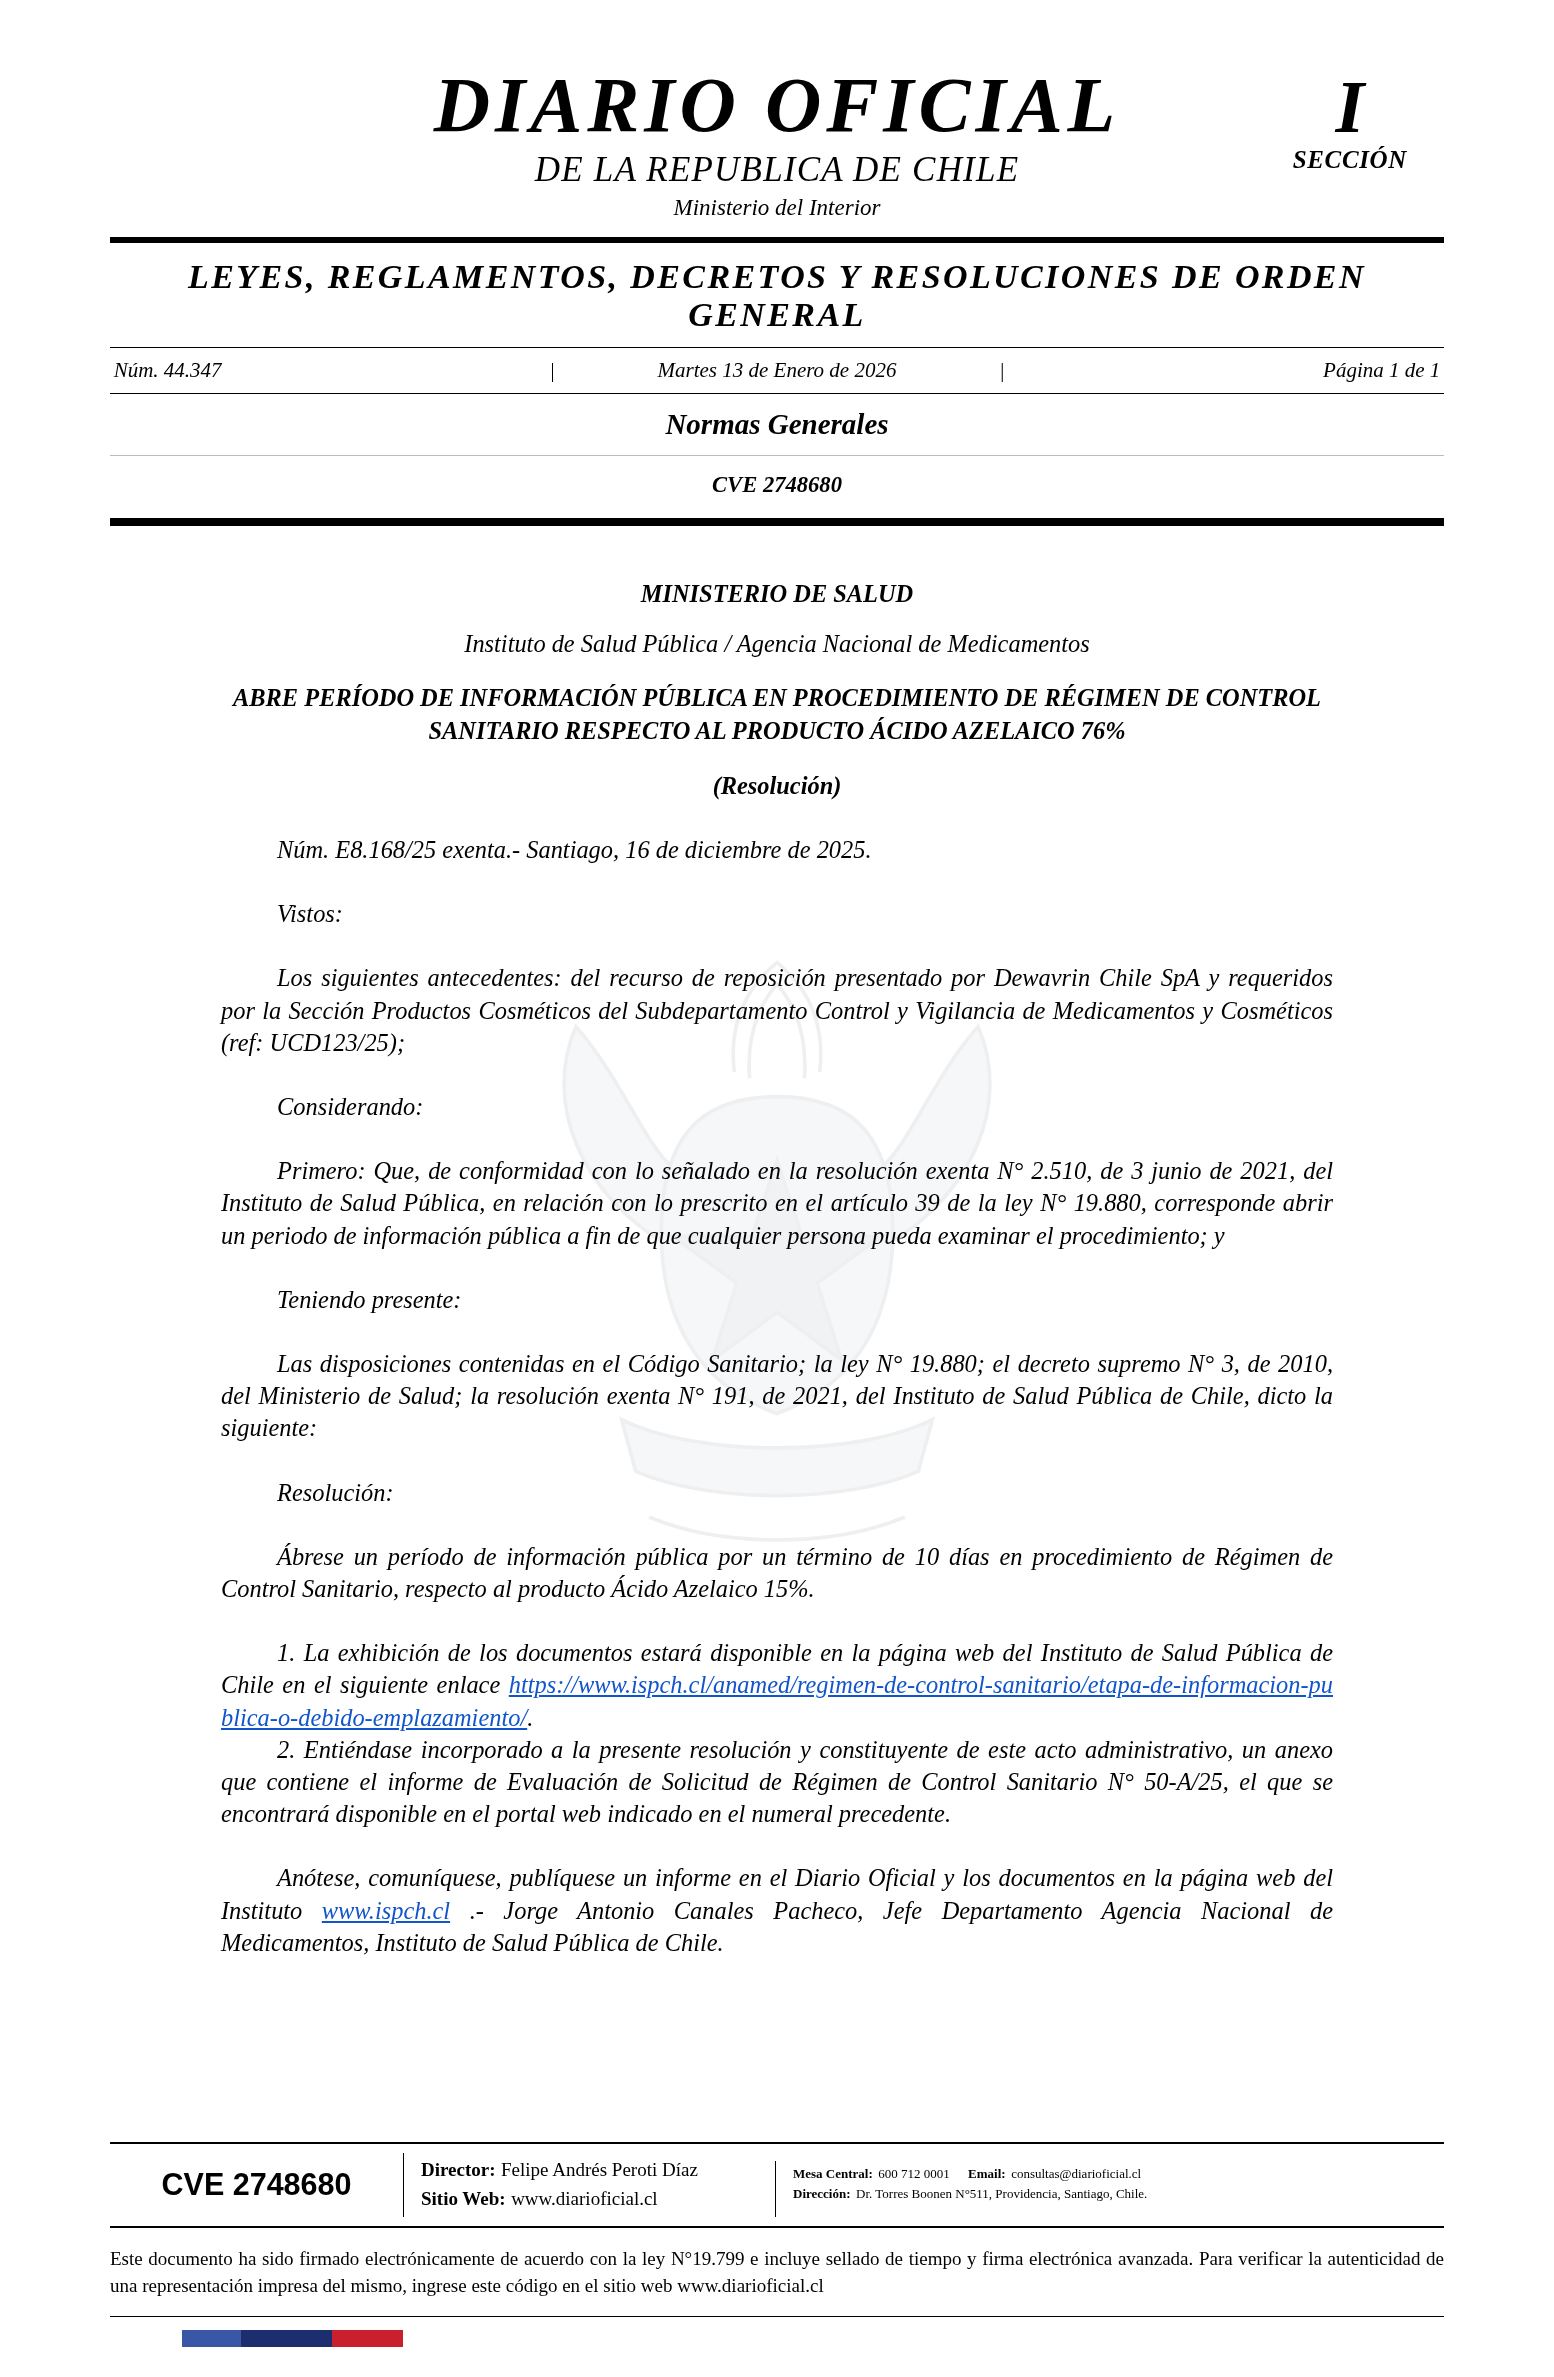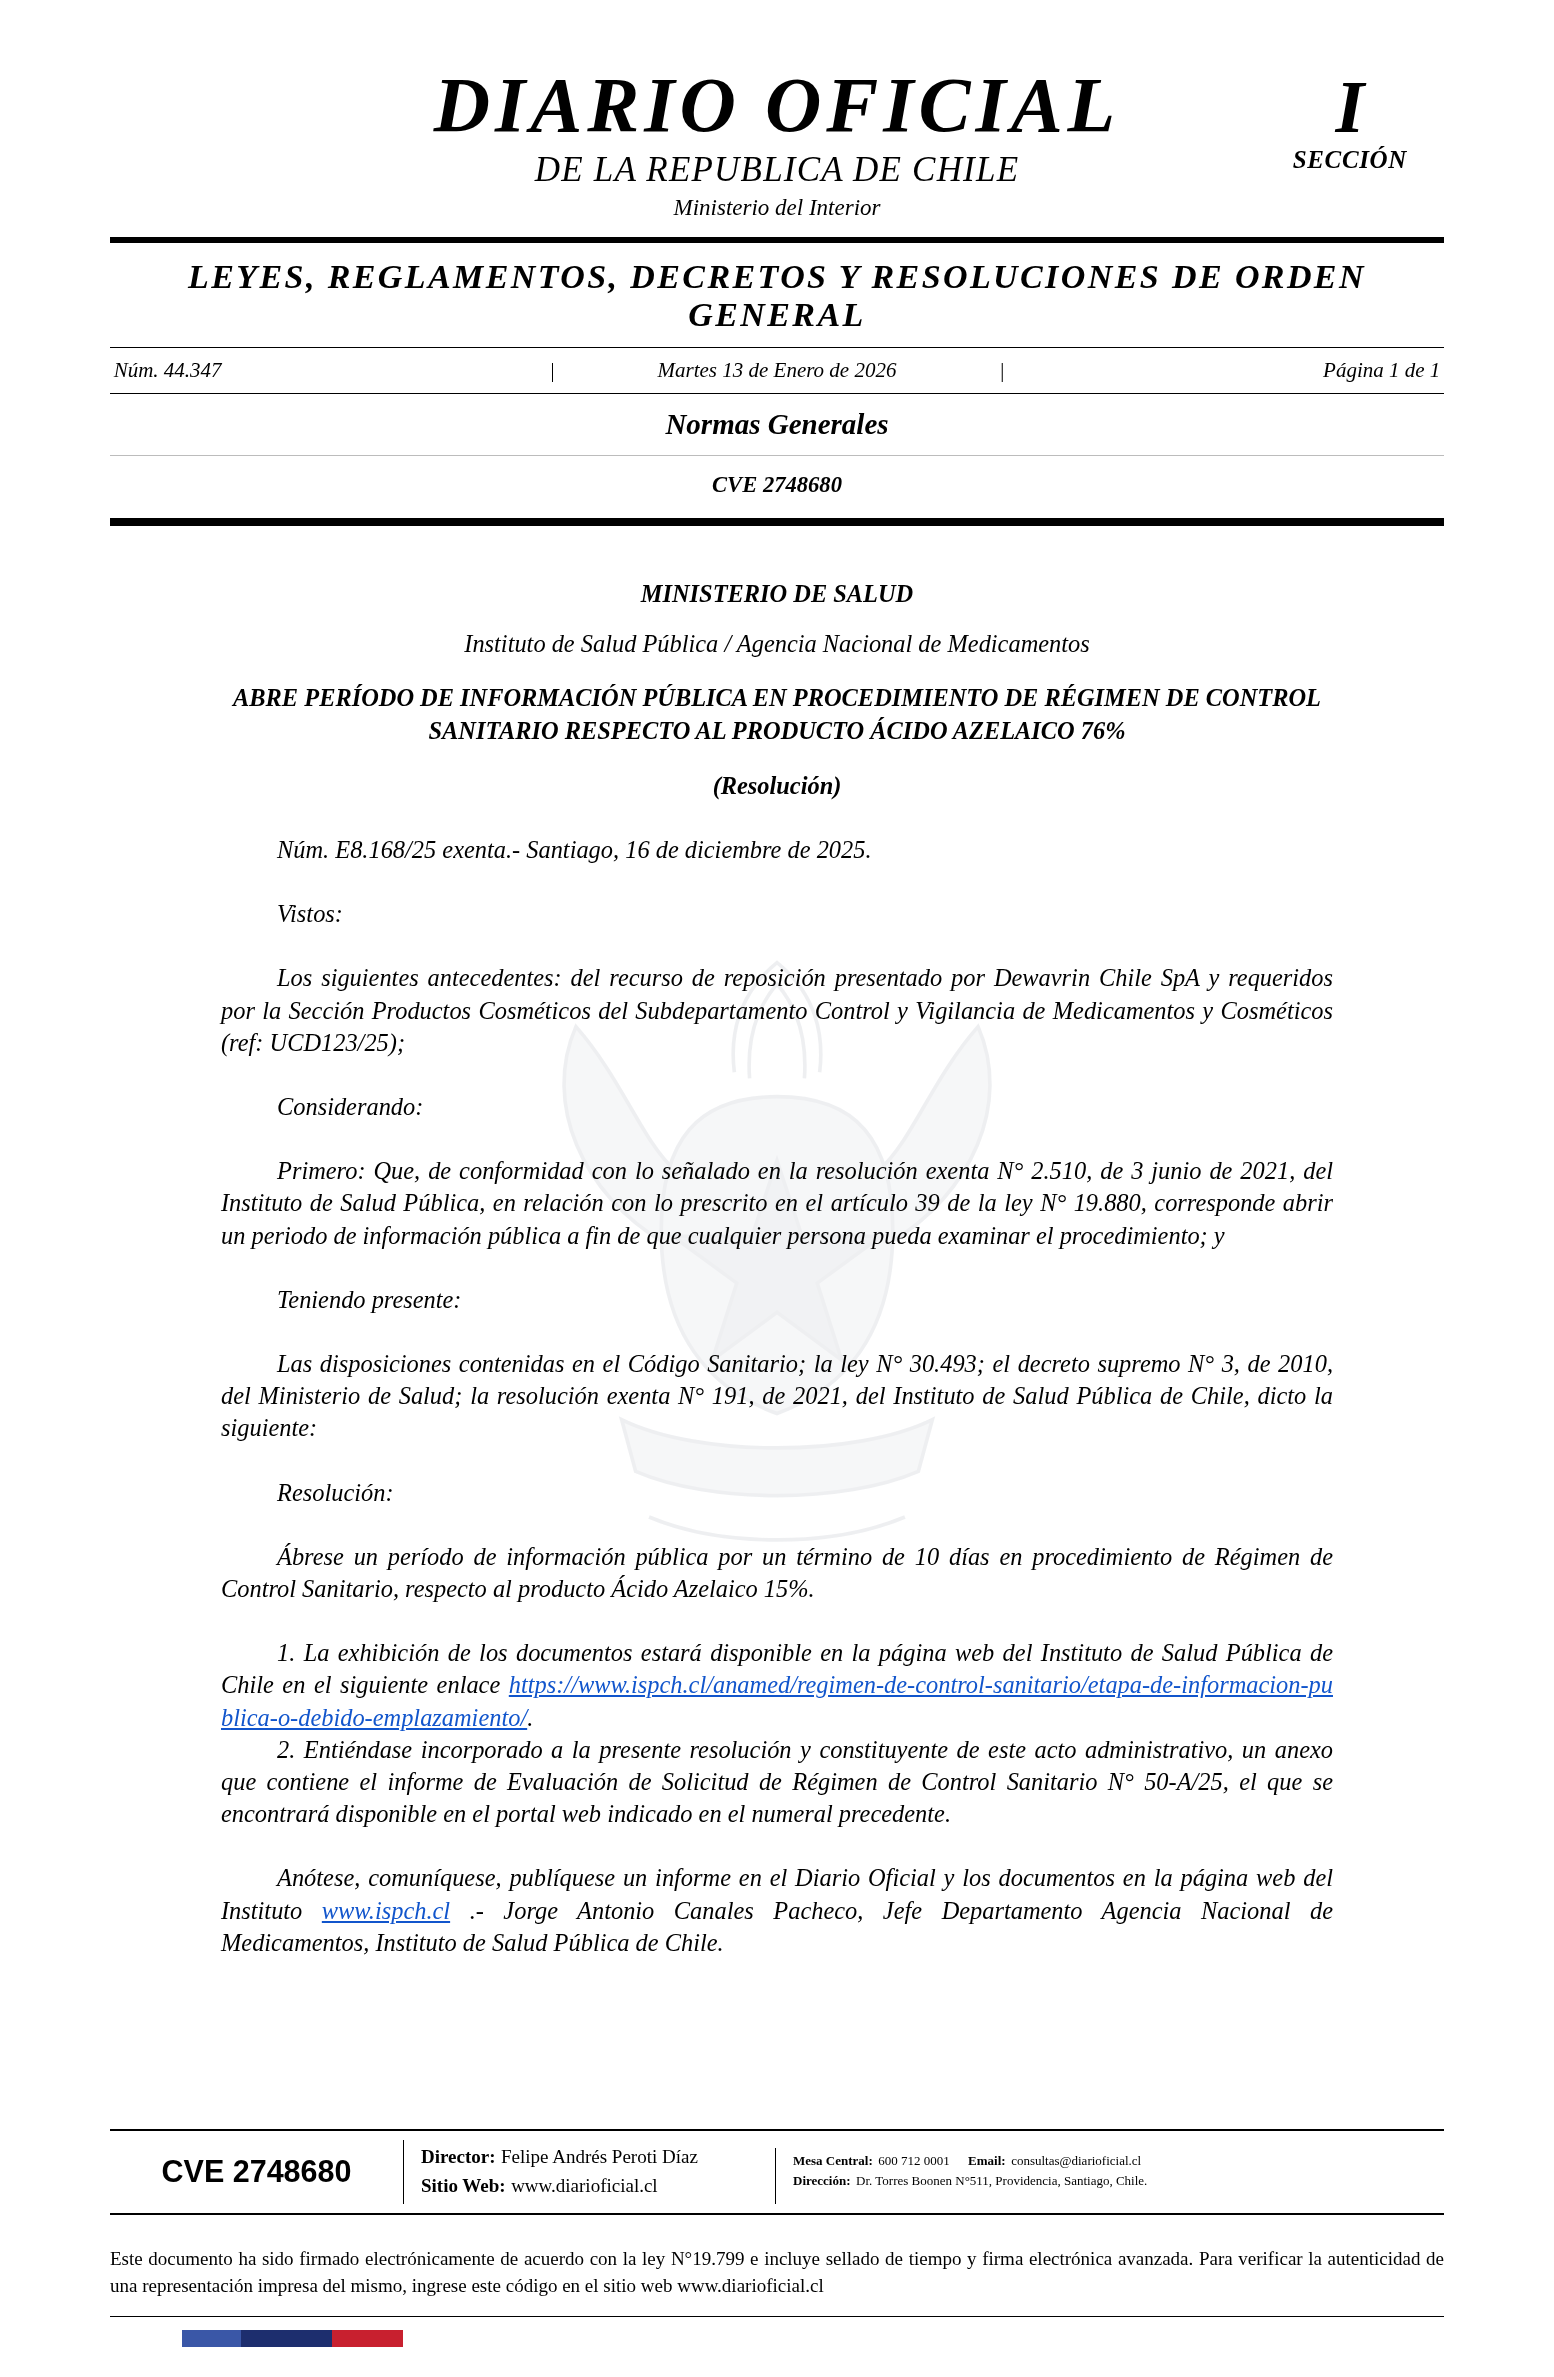--- a/index.html
+++ b/index.html
@@ -55,21 +55,21 @@
   
   .footer { position:absolute; left:110px; right:110px; bottom:30.5px; }
   .fbox   { display:flex; align-items:stretch; border-top:2.4px solid #000; border-bottom:2.4px solid #000; padding:8.5px 0; }
   .fcell-cve   { width:293px; display:flex; align-items:center; justify-content:center;
                  font-family:"Liberation Sans", sans-serif; font-weight:bold; font-size:30.5px; }
   .fcell-mid   { width:372px; border-left:1.8px solid #000; padding:3.7px 17px; font-size:19px; line-height:1.5; }
   .fcell-right { flex:1; border-left:1.8px solid #000; padding:3.7px 17px; font-size:13px; line-height:1.5;margin-top:8px; }
   .flabel      { font-weight:bold; }
   .v           { margin-left:5.5px; }
   .gap-left    { margin-left:18.3px; }
-  .legal       { font-size:19px; line-height:1.45; text-align:justify; margin-top:30px; }
+  .legal       { font-size:19px; line-height:1.45; text-align:justify; margin-top:17px; }
   .rule-bottom { border-top:1.2px solid #000; margin-top:16px; }
   .sig-bar     { margin-top:13.4px; margin-left:72px; display:flex; height:16.5px; width:221px; }
   .seg-blue    { background:var(--bar-blue,#3a57a7); width:59px; }
   .seg-navy    { background:var(--bar-navy,#1d2e6e); width:91px; }
   .seg-red     { background:var(--bar-red,#c8202f);  width:71px; }
 </style>
 </head>
 <body>
 
 <div class="page">
@@ -129,21 +129,21 @@
 
       <p class="body">Núm. E8.168/25 exenta.- Santiago, 16 de diciembre de 2025.</p>
 
       <p class="body">Vistos:</p>
       <p class="body">Los siguientes antecedentes: del recurso de reposición presentado por Dewavrin Chile SpA y requeridos por la Sección Productos Cosméticos del Subdepartamento Control y Vigilancia de Medicamentos y Cosméticos (ref: UCD123/25);</p>
 
       <p class="body">Considerando:</p>
       <p class="body">Primero: Que, de conformidad con lo señalado en la resolución exenta N° 2.510, de 3 junio de 2021, del Instituto de Salud Pública, en relación con lo prescrito en el artículo 39 de la ley N° 19.880, corresponde abrir un periodo de información pública a fin de que cualquier persona pueda examinar el procedimiento; y</p>
 
       <p class="body">Teniendo presente:</p>
-      <p class="body">Las disposiciones contenidas en el Código Sanitario; la ley N° 30.493; el decreto supremo N° 3, de 2010, del Ministerio de Salud; la resolución exenta N° 191, de 2021, del Instituto de Salud Pública de Chile, dicto la siguiente:</p>
+      <p class="body">Las disposiciones contenidas en el Código Sanitario; la ley N° 19.880; el decreto supremo N° 3, de 2010, del Ministerio de Salud; la resolución exenta N° 191, de 2021, del Instituto de Salud Pública de Chile, dicto la siguiente:</p>
 
       <p class="body">Resolución:</p>
       <p class="body">Ábrese un período de información pública por un término de 10 días en procedimiento de Régimen de Control Sanitario, respecto al producto Ácido Azelaico 15%.</p>
 
       <p class="body no-gap">
         <span>1. La exhibición de los documentos estará disponible en la página web del Instituto de Salud Pública de Chile en el siguiente enlace </span><a class="link">https://www.ispch.cl/anamed/regimen-de-control-sanitario/etapa-de-informacion-publica-o-debido-emplazamiento/</a><span>.</span>
       </p>
       <p class="body">2. Entiéndase incorporado a la presente resolución y constituyente de este acto administrativo, un anexo que contiene el informe de Evaluación de Solicitud de Régimen de Control Sanitario N° 50-A/25, el que se encontrará disponible en el portal web indicado en el numeral precedente.</p>
 
       <p class="body">

